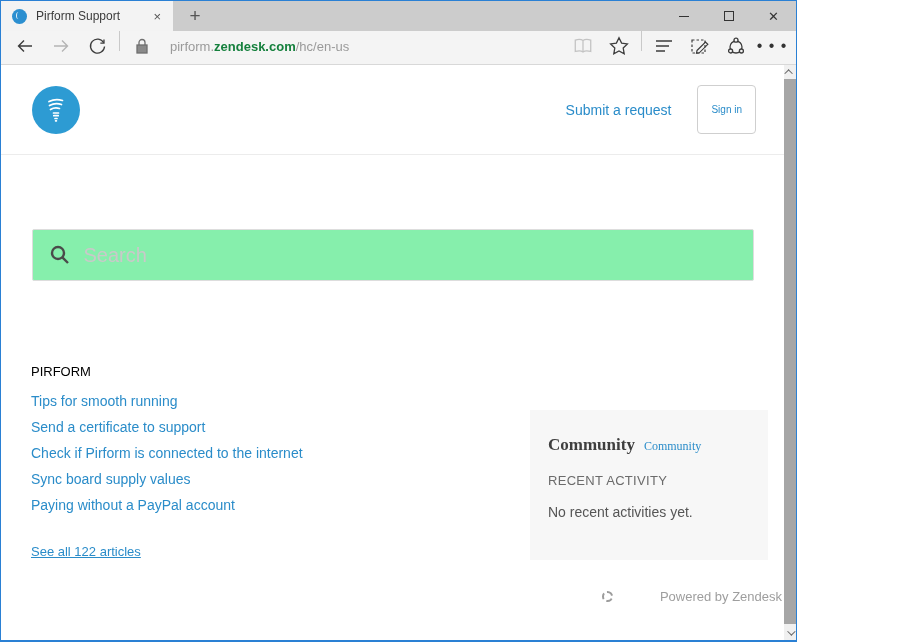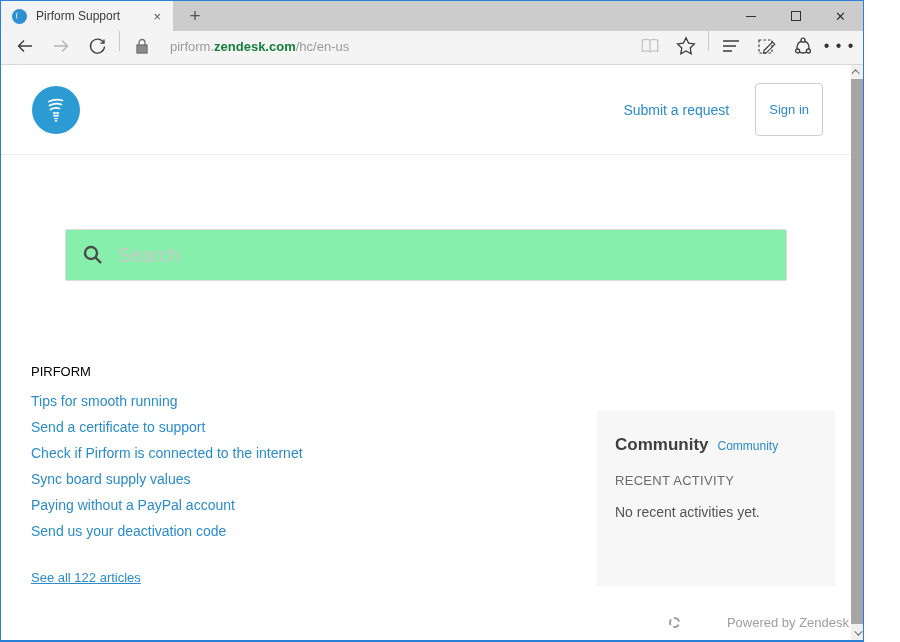--- a/index.html
+++ b/index.html
@@ -2,21 +2,21 @@
 <html><head>
 <meta charset="utf-8">
 <style>
   * { box-sizing: border-box; margin: 0; padding: 0; }
   html,body { background:#ffffff; }
   body {
     font-family: "Liberation Sans", "DejaVu Sans", sans-serif;
     width: 900px; height: 642px; overflow: hidden;
   }
   .window {
-    width: 864px; height: 642px;
+    width: 797px; height: 642px;
     border: 1px solid #2a80d4; border-bottom-width: 2px;
     display: flex; flex-direction: column;
     background: #fff;
   }
 
   
   .titlebar {
     height: 30px; background: #cccccc;
     display: flex; align-items: stretch; flex-shrink: 0;
   }
@@ -75,21 +75,21 @@
     display: flex; align-items: center;
     border-bottom: 1px solid #ececec;
   }
   .logo-circle {
     width: 48px; height: 48px; border-radius: 50%;
     background: #2d9bd3; display:flex; align-items:center; justify-content:center;
   }
   .header-right { margin-left: auto; display: flex; align-items: center; }
   .submit-link { color: #2a8cc9; font-size: 14px; text-decoration: none; }
   .signin-btn {
-    margin-left: 26px; padding: 18px 13px; font-size: 13px; color: #2a8cc9;
+    margin-left: 26px; padding: 18px 13px; font-size: 10px; color: #2a8cc9;
     background: #fff; border: 1px solid #cfcfcf; border-radius: 4px; cursor: pointer;
     font-family: inherit;
   }
 
   .search-wrap { padding-top: 74px; display: flex; justify-content: center; }
   .searchbox {
     width: 722px; height: 52px; border: 1px solid #dddddd; border-radius: 2px;
     display: flex; align-items: center; padding: 0 16px; background:#86efac;
   }
   .searchbox input {
@@ -107,21 +107,21 @@
   }
   .see-all {
     display: inline-block; margin-top: 20px; font-size: 13px;
     color: #2a8cc9; text-decoration: underline;
   }
 
   .community-box {
     width: 238px; margin-top: 46px; background: #f7f7f7;
     padding: 25px 18px 27px 18px; flex-shrink: 0;
   }
-  .community-head { display:flex; align-items: baseline; }
+  .community-head { display:flex; align-items: baseline; font-family: Liberation Serif, serif; }
   .community-title { font-size: 17px; font-weight: bold; color: #3f3f3f; }
   .community-link { font-size: 12px; color: #2a8cc9; text-decoration: none; margin-left: 9px; }
   .recent-activity { font-size: 13px; color: #6b6b6b; margin-top: 18px; letter-spacing: .3px; }
   .no-activity { font-size: 14px; color: #555; margin-top: 16px; }
 
   .page-footer {
     margin-top: 29px; display: flex; justify-content: flex-end; align-items: center;
     padding-right: 2px;
   }
   .zd-icon {
@@ -266,21 +266,20 @@
               <a class="article-link" href="#">Tips for smooth running</a>
 
               <a class="article-link" href="#">Send a certificate to support</a>
 
               <a class="article-link" href="#">Check if Pirform is connected to the internet</a>
 
               <a class="article-link" href="#">Sync board supply values</a>
 
               <a class="article-link" href="#">Paying without a PayPal account</a>
 
-              <a class="article-link" href="#">Send us your deactivation code</a>
             </div>
           <a class="see-all" href="#">See all 122 articles</a>
         </div>
 
         <div class="community-box">
           <div class="community-head">
             <span class="community-title">Community</span>
             <a class="community-link" href="#">Community</a>
           </div>
           <div class="recent-activity">RECENT ACTIVITY</div>

